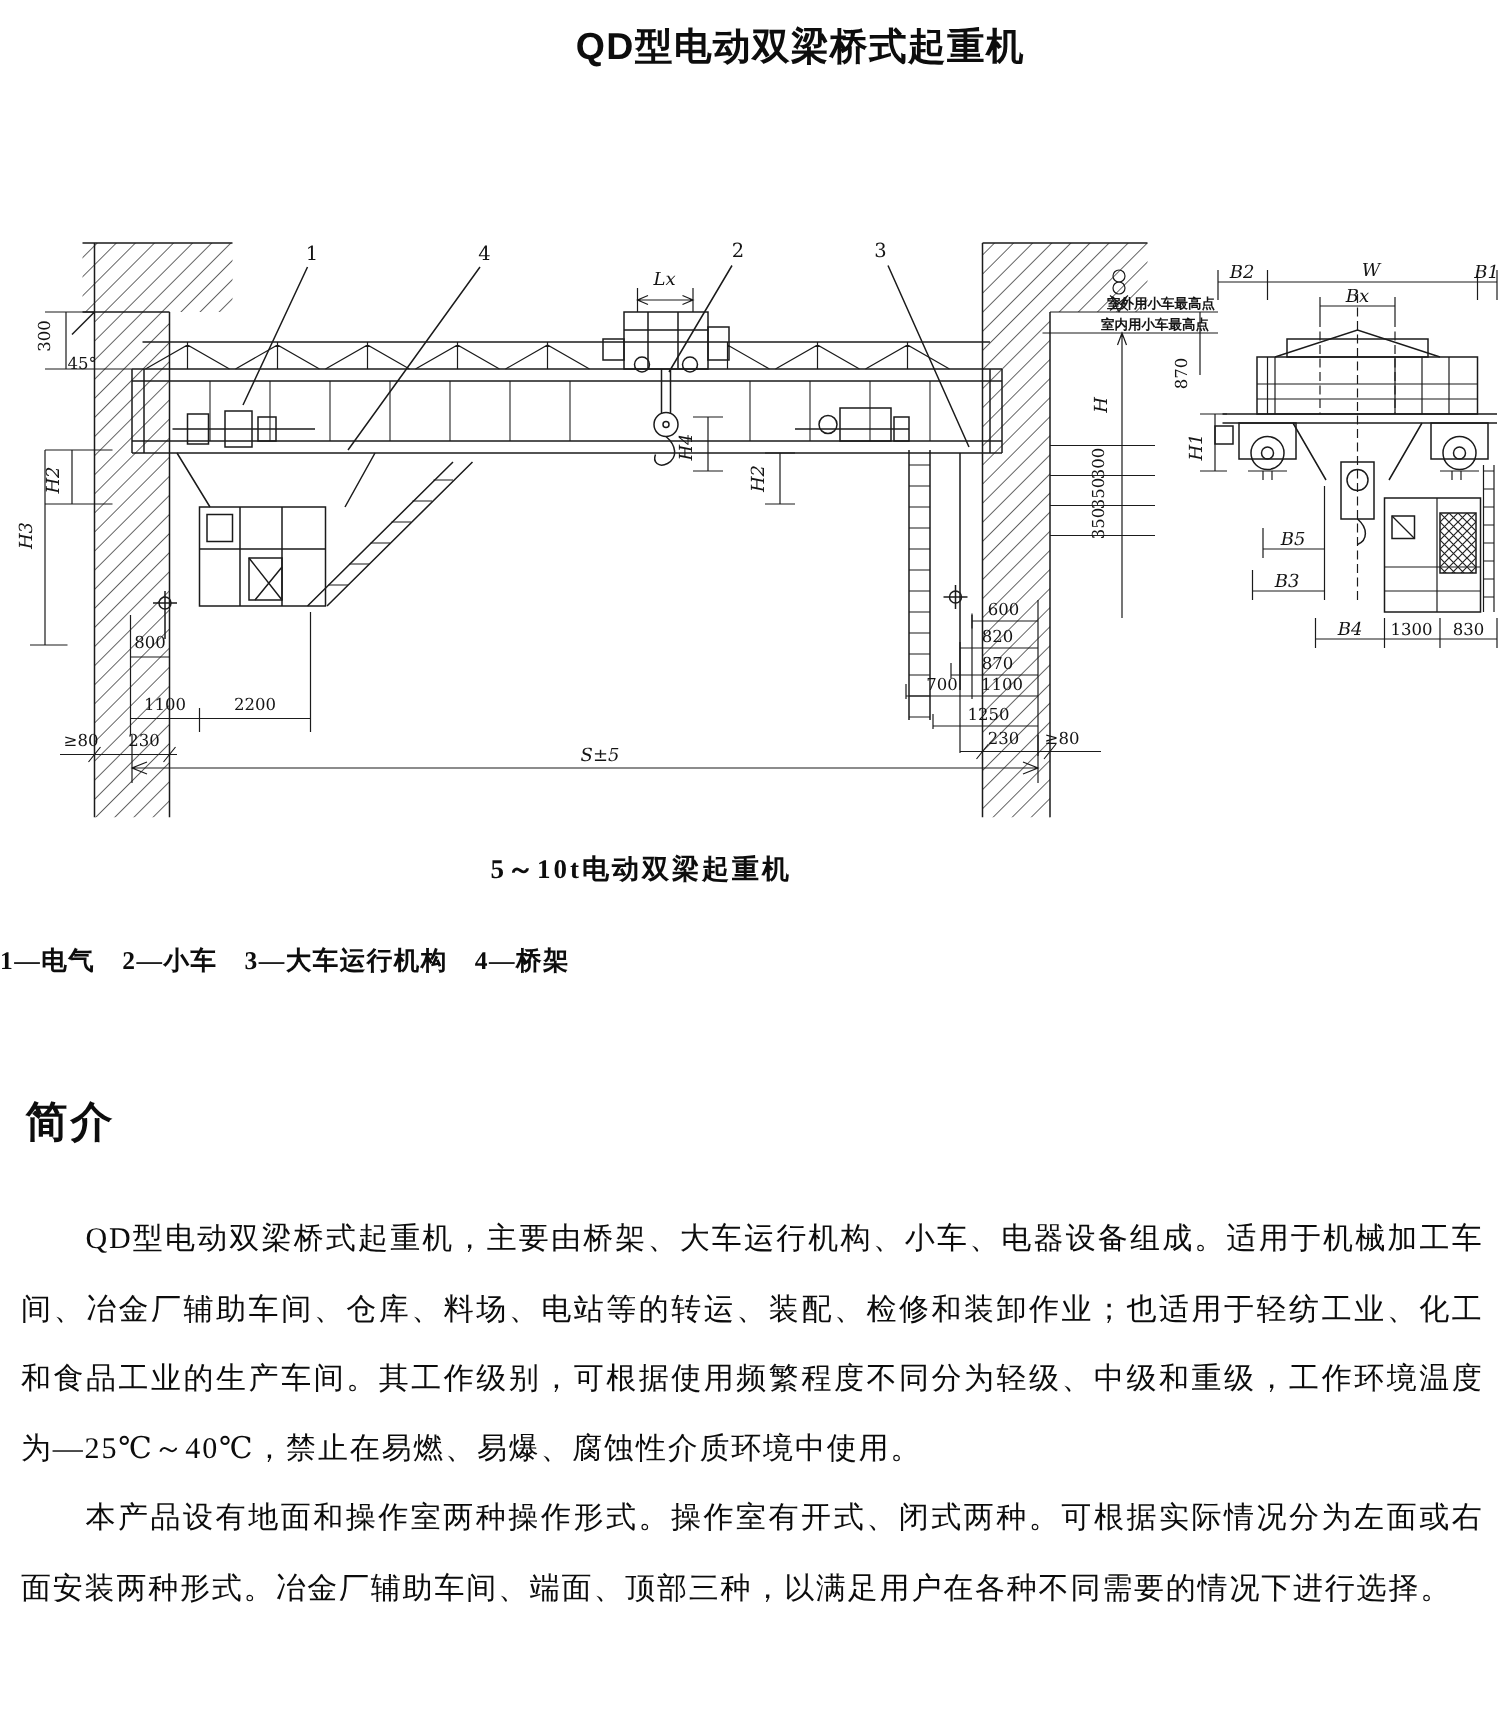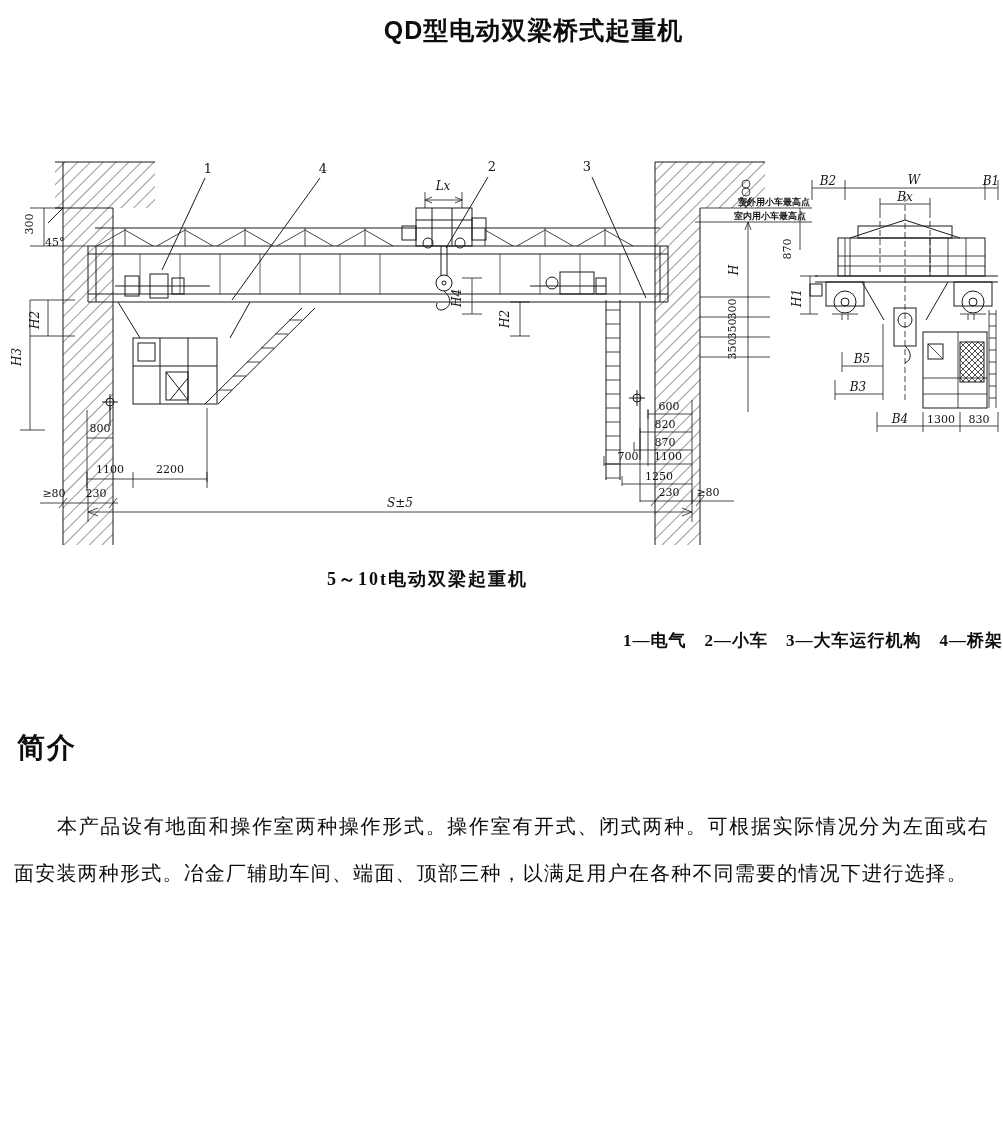--- a/index.html
+++ b/index.html
@@ -13,21 +13,21 @@
     padding-left:64px;text-align:center;
     font-family:"Liberation Sans","DejaVu Sans",sans-serif;
     font-size:25px;font-weight:bold;letter-spacing:1px;
   }
   .figure-wrap{position:absolute;top:150px;left:0;width:1003px;height:395px;}
   .figure-caption{
     position:absolute;top:567px;left:0;width:855px;text-align:center;
     font-size:18px;font-weight:bold;letter-spacing:2px;
   }
   .figure-legend{
-    position:absolute;top:629px;left:0;width:1003px;text-align:right;
+    position:absolute;top:629px;left:0;width:1003px;text-align:left;
     font-size:17px;font-weight:bold;letter-spacing:1px;
   }
   .section-heading{
     position:absolute;top:706px;left:17px;
     font-family:"Liberation Sans","DejaVu Sans",sans-serif;
     font-size:28px;font-weight:bold;letter-spacing:2px;
   }
   .body-text{position:absolute;top:803px;left:14px;width:975px;}
   .body-text p{
     margin:0;font-size:20px;line-height:46.5px;text-align:justify;
@@ -261,14 +261,15 @@
   </g>
 </svg>
 </div>
 
 <div class="figure-caption">5～10t电动双梁起重机</div>
 <div class="figure-legend">1—电气　2—小车　3—大车运行机构　4—桥架</div>
 
 <h2 class="section-heading">简介</h2>
 
 <div class="body-text">
+  <p>QD型电动双梁桥式起重机，主要由桥架、大车运行机构、小车、电器设备组成。适用于机械加工车间、冶金厂辅助车间、仓库、料场、电站等的转运、装配、检修和装卸作业；也适用于轻纺工业、化工和食品工业的生产车间。其工作级别，可根据使用频繁程度不同分为轻级、中级和重级，工作环境温度为—25℃～40℃，禁止在易燃、易爆、腐蚀性介质环境中使用。</p>
   <p>本产品设有地面和操作室两种操作形式。操作室有开式、闭式两种。可根据实际情况分为左面或右面安装两种形式。冶金厂辅助车间、端面、顶部三种，以满足用户在各种不同需要的情况下进行选择。</p>
 </div>
 
 </body></html>

